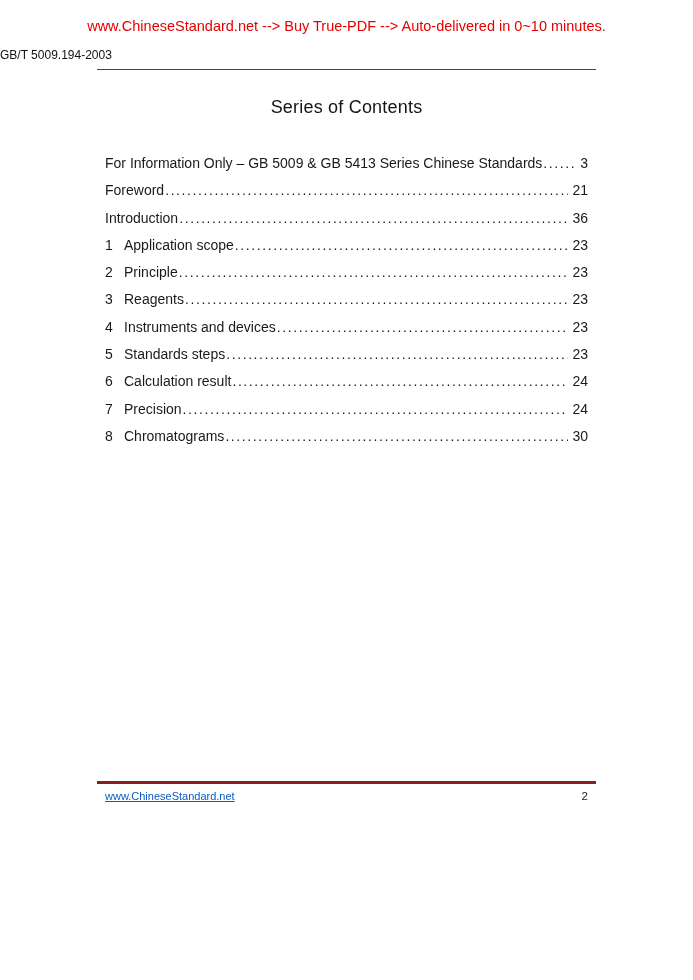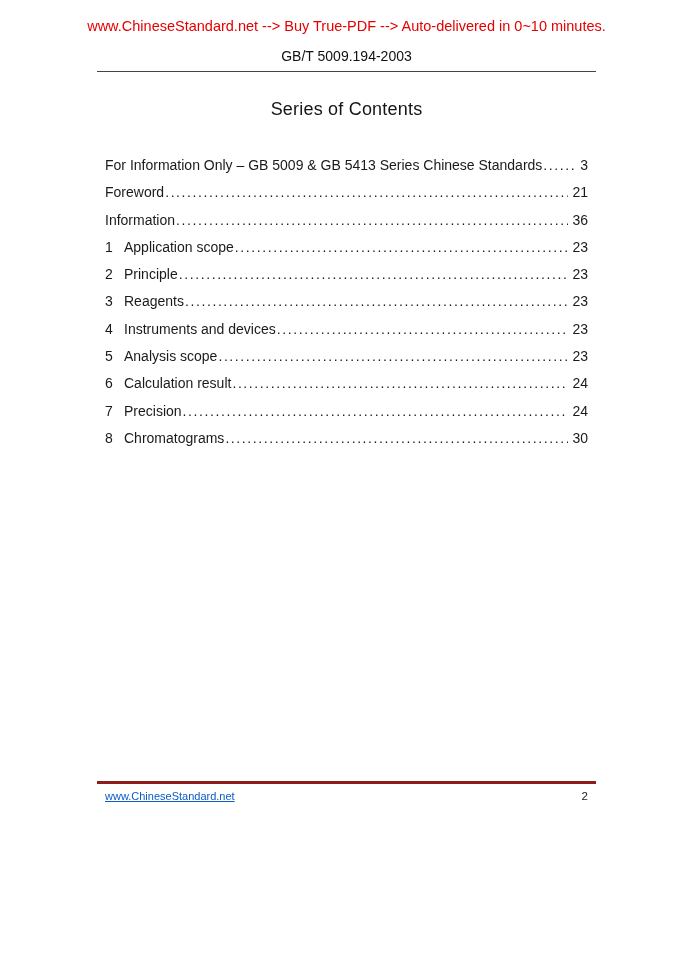--- a/index.html
+++ b/index.html
@@ -22,22 +22,22 @@
   }
   .banner {
     margin-top: 18px;
     text-align: center;
     color: var(--banner-red, #e60000);
     font-size: 14.5px;
     line-height: 17px;
   }
   .doc-code {
     margin-top: 13px;
-    text-align: center;
-    font-size: 14px;
+    text-align: left;
+    font-size: 12px;
     color: #111111;
   }
   .rule {
     width: 499px;
     margin: 7px auto 0 auto;
     border-top: 1px solid var(--rule-gray, #444444);
     height: 0;
   }
   .title {
     margin: 27px 0 0 0;
@@ -134,21 +134,21 @@
         <span class="toc-label">For Information Only – GB 5009 &amp; GB 5413 Series Chinese Standards</span>
         <span class="toc-dots"></span>
         <span class="toc-page">3</span>
       </div>
       <div class="toc-row">
         <span class="toc-label">Foreword</span>
         <span class="toc-dots"></span>
         <span class="toc-page">21</span>
       </div>
       <div class="toc-row">
-        <span class="toc-label">Information</span>
+        <span class="toc-label">Introduction</span>
         <span class="toc-dots"></span>
         <span class="toc-page">36</span>
       </div>
       <div class="toc-row">
         <span class="toc-num">1</span>
         <span class="toc-label">Application scope</span>
         <span class="toc-dots"></span>
         <span class="toc-page">23</span>
       </div>
       <div class="toc-row">
@@ -164,21 +164,21 @@
         <span class="toc-page">23</span>
       </div>
       <div class="toc-row">
         <span class="toc-num">4</span>
         <span class="toc-label">Instruments and devices</span>
         <span class="toc-dots"></span>
         <span class="toc-page">23</span>
       </div>
       <div class="toc-row">
         <span class="toc-num">5</span>
-        <span class="toc-label">Analysis scope</span>
+        <span class="toc-label">Standards steps</span>
         <span class="toc-dots"></span>
         <span class="toc-page">23</span>
       </div>
       <div class="toc-row">
         <span class="toc-num">6</span>
         <span class="toc-label">Calculation result</span>
         <span class="toc-dots"></span>
         <span class="toc-page">24</span>
       </div>
       <div class="toc-row">

